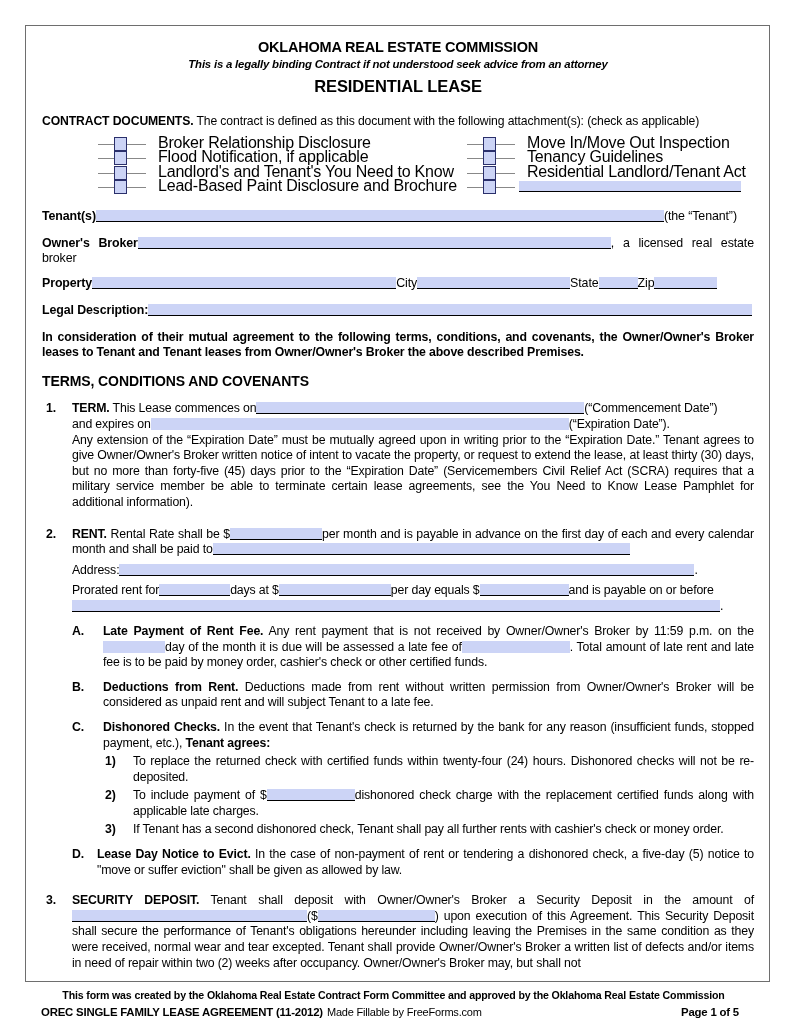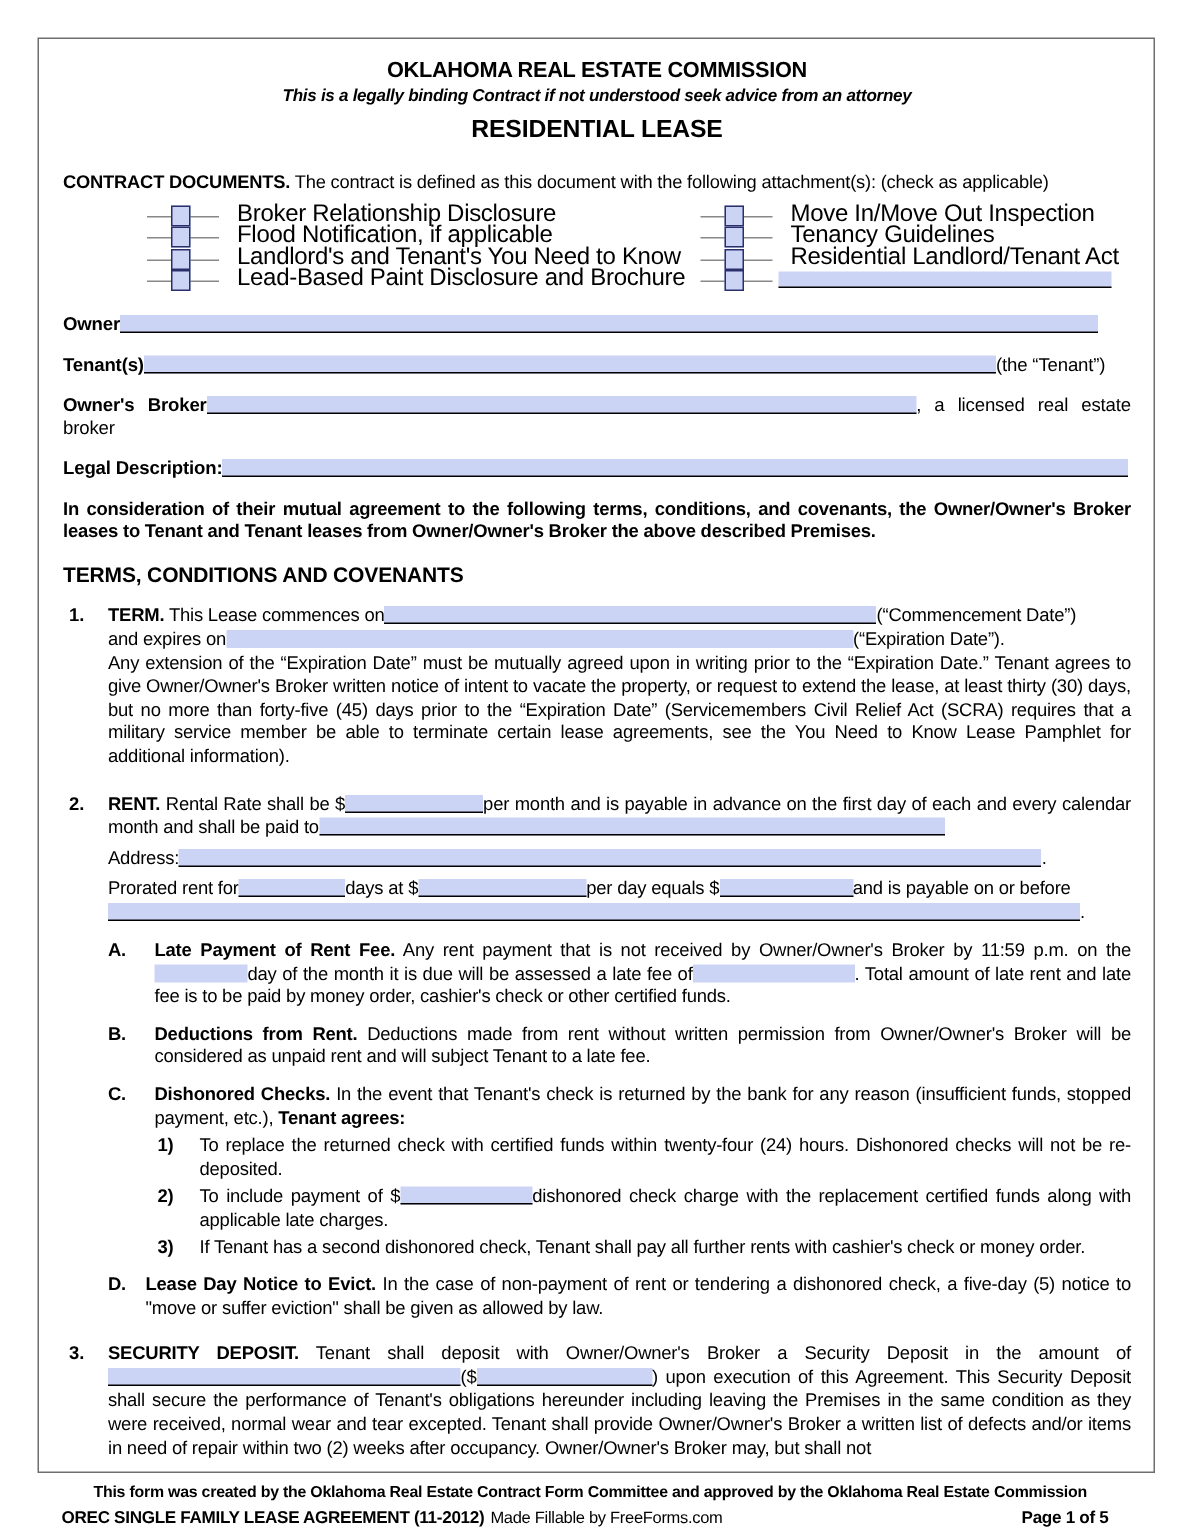--- a/index.html
+++ b/index.html
@@ -350,32 +350,32 @@
               <div class="cbox"></div>
               <div class="chk-blank"></div>
             </div>
           </div>
 
         </div>
       </div>
 
       <div id="parties">
 
-        <div class="pline">
-          <span class="lbl">Owner</span><span class="fld" style="width:652px;"></span>
-        </div>
 
         <div class="pline">
           <span class="lbl">Tenant(s)</span><span class="fld" style="width:568px;"></span><span>(the “Tenant”)</span>
         </div>
 
         <div class="pline wrap" style="text-align:justify;">
           <span class="lbl">Owner's  Broker</span><span class="fld" style="width:473px;"></span><span>, a licensed real estate broker</span>
         </div>
 
+        <div class="pline" style="margin-top:-2px;">
+          <span class="lbl">Property</span><span class="fld" style="width:304px;"></span><span>City</span><span class="fld" style="width:153px;"></span><span>State</span><span class="fld" style="width:39px;"></span><span>Zip</span><span class="fld" style="width:63px;"></span>
+        </div>
 
         <div class="pline">
           <span class="lbl">Legal Description:</span><span class="fld" style="width:604px;"></span>
         </div>
       </div>
 
       <div id="consideration">In consideration of their mutual agreement to the following terms, conditions, and covenants, the Owner/Owner's Broker leases to Tenant and Tenant leases from Owner/Owner's Broker the above described Premises.</div>
 
       <div id="terms-title">TERMS, CONDITIONS AND COVENANTS</div>
 

